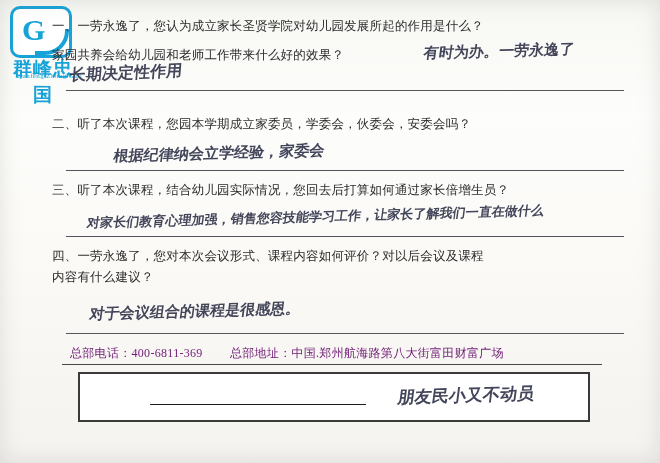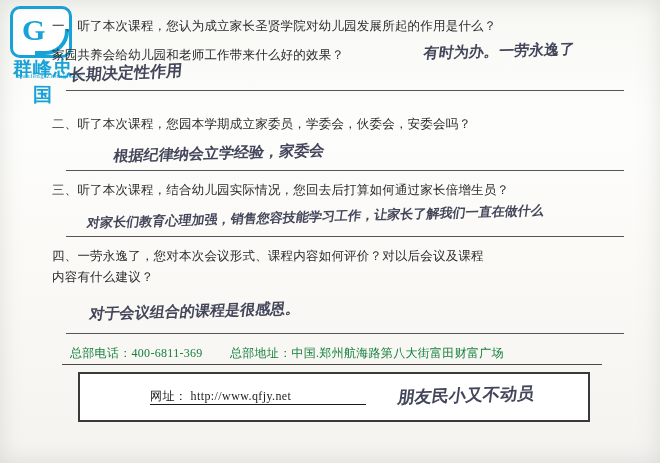--- a/index.html
+++ b/index.html
@@ -144,21 +144,21 @@
   }
 
   
   #footer-line {
     position: absolute;
     left: 70px;
     top: 345px;
     width: 530px;
     font-family: "Liberation Serif", serif;
     font-size: 12px;
-    color: #15803d;
+    color: #701a75;
     letter-spacing: 0.3px;
   }
   #footer-line .phone {
     display: inline-block;
   }
   #footer-line .addr {
     display: inline-block;
     margin-left: 24px;
   }
   #footer-rule {
@@ -205,21 +205,21 @@
       <div class="g">G</div>
       <div class="swoosh"></div>
     </div>
     <div class="cn">群峰忠国</div>
     <div class="py">Qunfeng Zhong Guo</div>
   </div>
 
   <div id="form">
 
     <div class="q" style="top:10px;">
-      <span>一、</span><span>听了本次课程，您认为成立家长圣贤学院对幼儿园发展所起的作用是什么？</span>
+      <span>一、</span><span>一劳永逸了，您认为成立家长圣贤学院对幼儿园发展所起的作用是什么？</span>
       <span class="qline2" style="margin-top:12px;">家园共养会给幼儿园和老师工作带来什么好的效果？</span>
     </div>
     <div class="hw sk" style="left:372px; top:34px; font-size:15px;">有时为办。一劳永逸了</div>
     <div class="hw sk2" style="left:18px; top:55px; font-size:16px;">长期决定性作用</div>
     <div class="rule" style="top:82px;"></div>
 
     <div class="q" style="top:108px;">
       <span>二、</span><span>听了本次课程，您园本学期成立家委员，学委会，伙委会，安委会吗？</span>
     </div>
     <div class="hw sk" style="left:62px; top:136px; font-size:15px;">根据纪律纳会立学经验，家委会</div>
@@ -239,18 +239,17 @@
     <div class="rule" style="top:325px;"></div>
   </div>
 
   <div id="footer-line">
     <span class="phone">总部电话：400-6811-369</span>
     <span class="addr">总部地址：中国.郑州航海路第八大街富田财富广场</span>
   </div>
   <div id="footer-rule"></div>
 
   <div id="url-box"></div>
-  <div id="url-text">网址： http://www.qfjy.net</div>
   <div id="url-underline"></div>
   <div class="hw sk" style="left:398px; top:384px; font-size:17px;">朋友民小又不动员</div>
 
   <div id="edge-shadow"></div>
 </div>
 
 </body></html>

